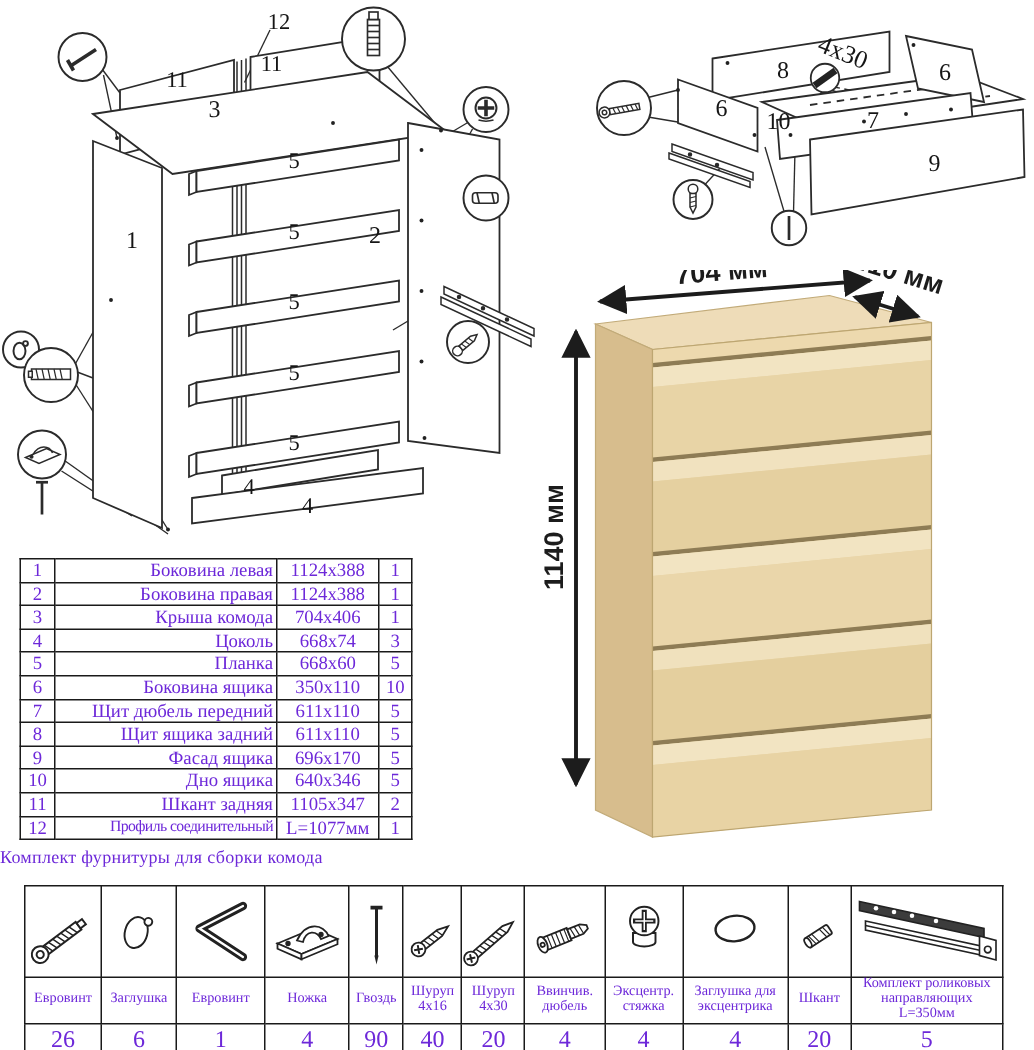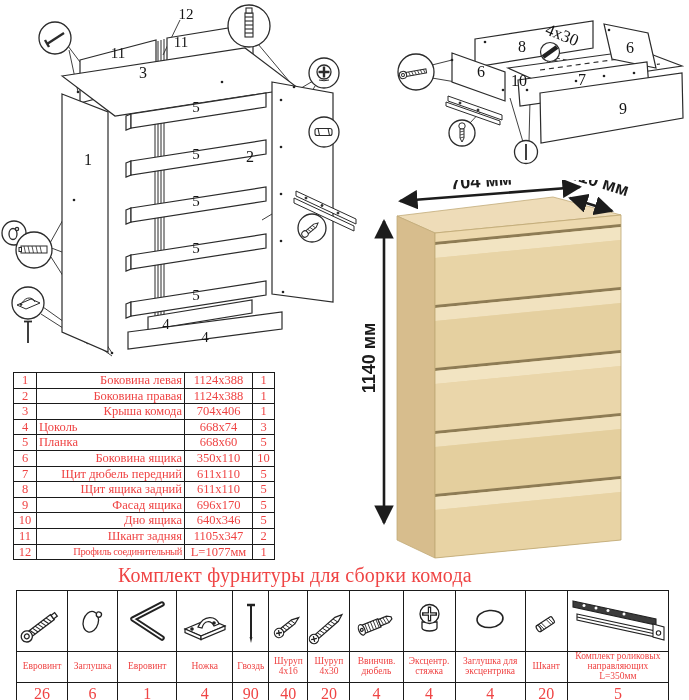--- a/index.html
+++ b/index.html
@@ -1,36 +1,36 @@
 <!DOCTYPE html>
 <html><head>
 <meta charset="utf-8">
 <style>
   html,body{margin:0;padding:0;background:#fff;}
   #sheet{position:relative;width:689px;height:700px;background:#fff;overflow:hidden;
-         font-family:"Liberation Serif",serif;color:#ef4444;}
+         font-family:"Liberation Serif",serif;color:#6d28d9;}
   .abs{position:absolute;}
   svg text{font-family:"Liberation Serif",serif;fill:#151515;}
   .plabel{font-size:16px;}
   .plabel-s{font-size:15px;}
   
   .dim{font-family:"Liberation Sans",sans-serif;font-weight:bold;font-size:18px;fill:#1c1c1c;}
   
   table{border-collapse:collapse;}
   #parts-table{position:absolute;left:13px;top:372px;width:261px;table-layout:fixed;
                font-size:12.5px;line-height:1;}
   #parts-table td{border:1.4px solid #1a1a1a;height:14.6px;padding:0 2px;white-space:nowrap;overflow:hidden;text-align:right;}
   #parts-table td.num,#parts-table td.qty{text-align:center;padding:0;}
   #parts-table td.size{text-align:center;}
-  #parts-table tr.cen td.name{text-align:left;}
+  #parts-table tr.cen td.name{text-align:right;}
   #parts-table tr.ind td.name{padding-left:14px;}
   #parts-table tr.small td.name{font-size:10.5px;letter-spacing:-0.4px;}
   
-  #hw-title{position:absolute;left:0;top:564px;width:590px;text-align:center;
-            font-size:20px;letter-spacing:0.2px;}
+  #hw-title{position:absolute;left:0;top:564px;width:590px;text-align:left;
+            font-size:12px;letter-spacing:0.2px;}
   #hw-table{position:absolute;left:16px;top:590px;width:653px;table-layout:fixed;}
   #hw-table td{border:1.4px solid #1a1a1a;padding:0;text-align:center;vertical-align:middle;}
   #hw-table tr.icons td{height:60px;}
   #hw-table tr.names td{height:22px;font-size:9.5px;line-height:1.05;padding:0 1px;}
   #hw-table tr.qtys td{height:23px;font-size:16px;}
   #hw-table svg{display:block;margin:0 auto;}
 </style>
 </head>
 <body>
 

